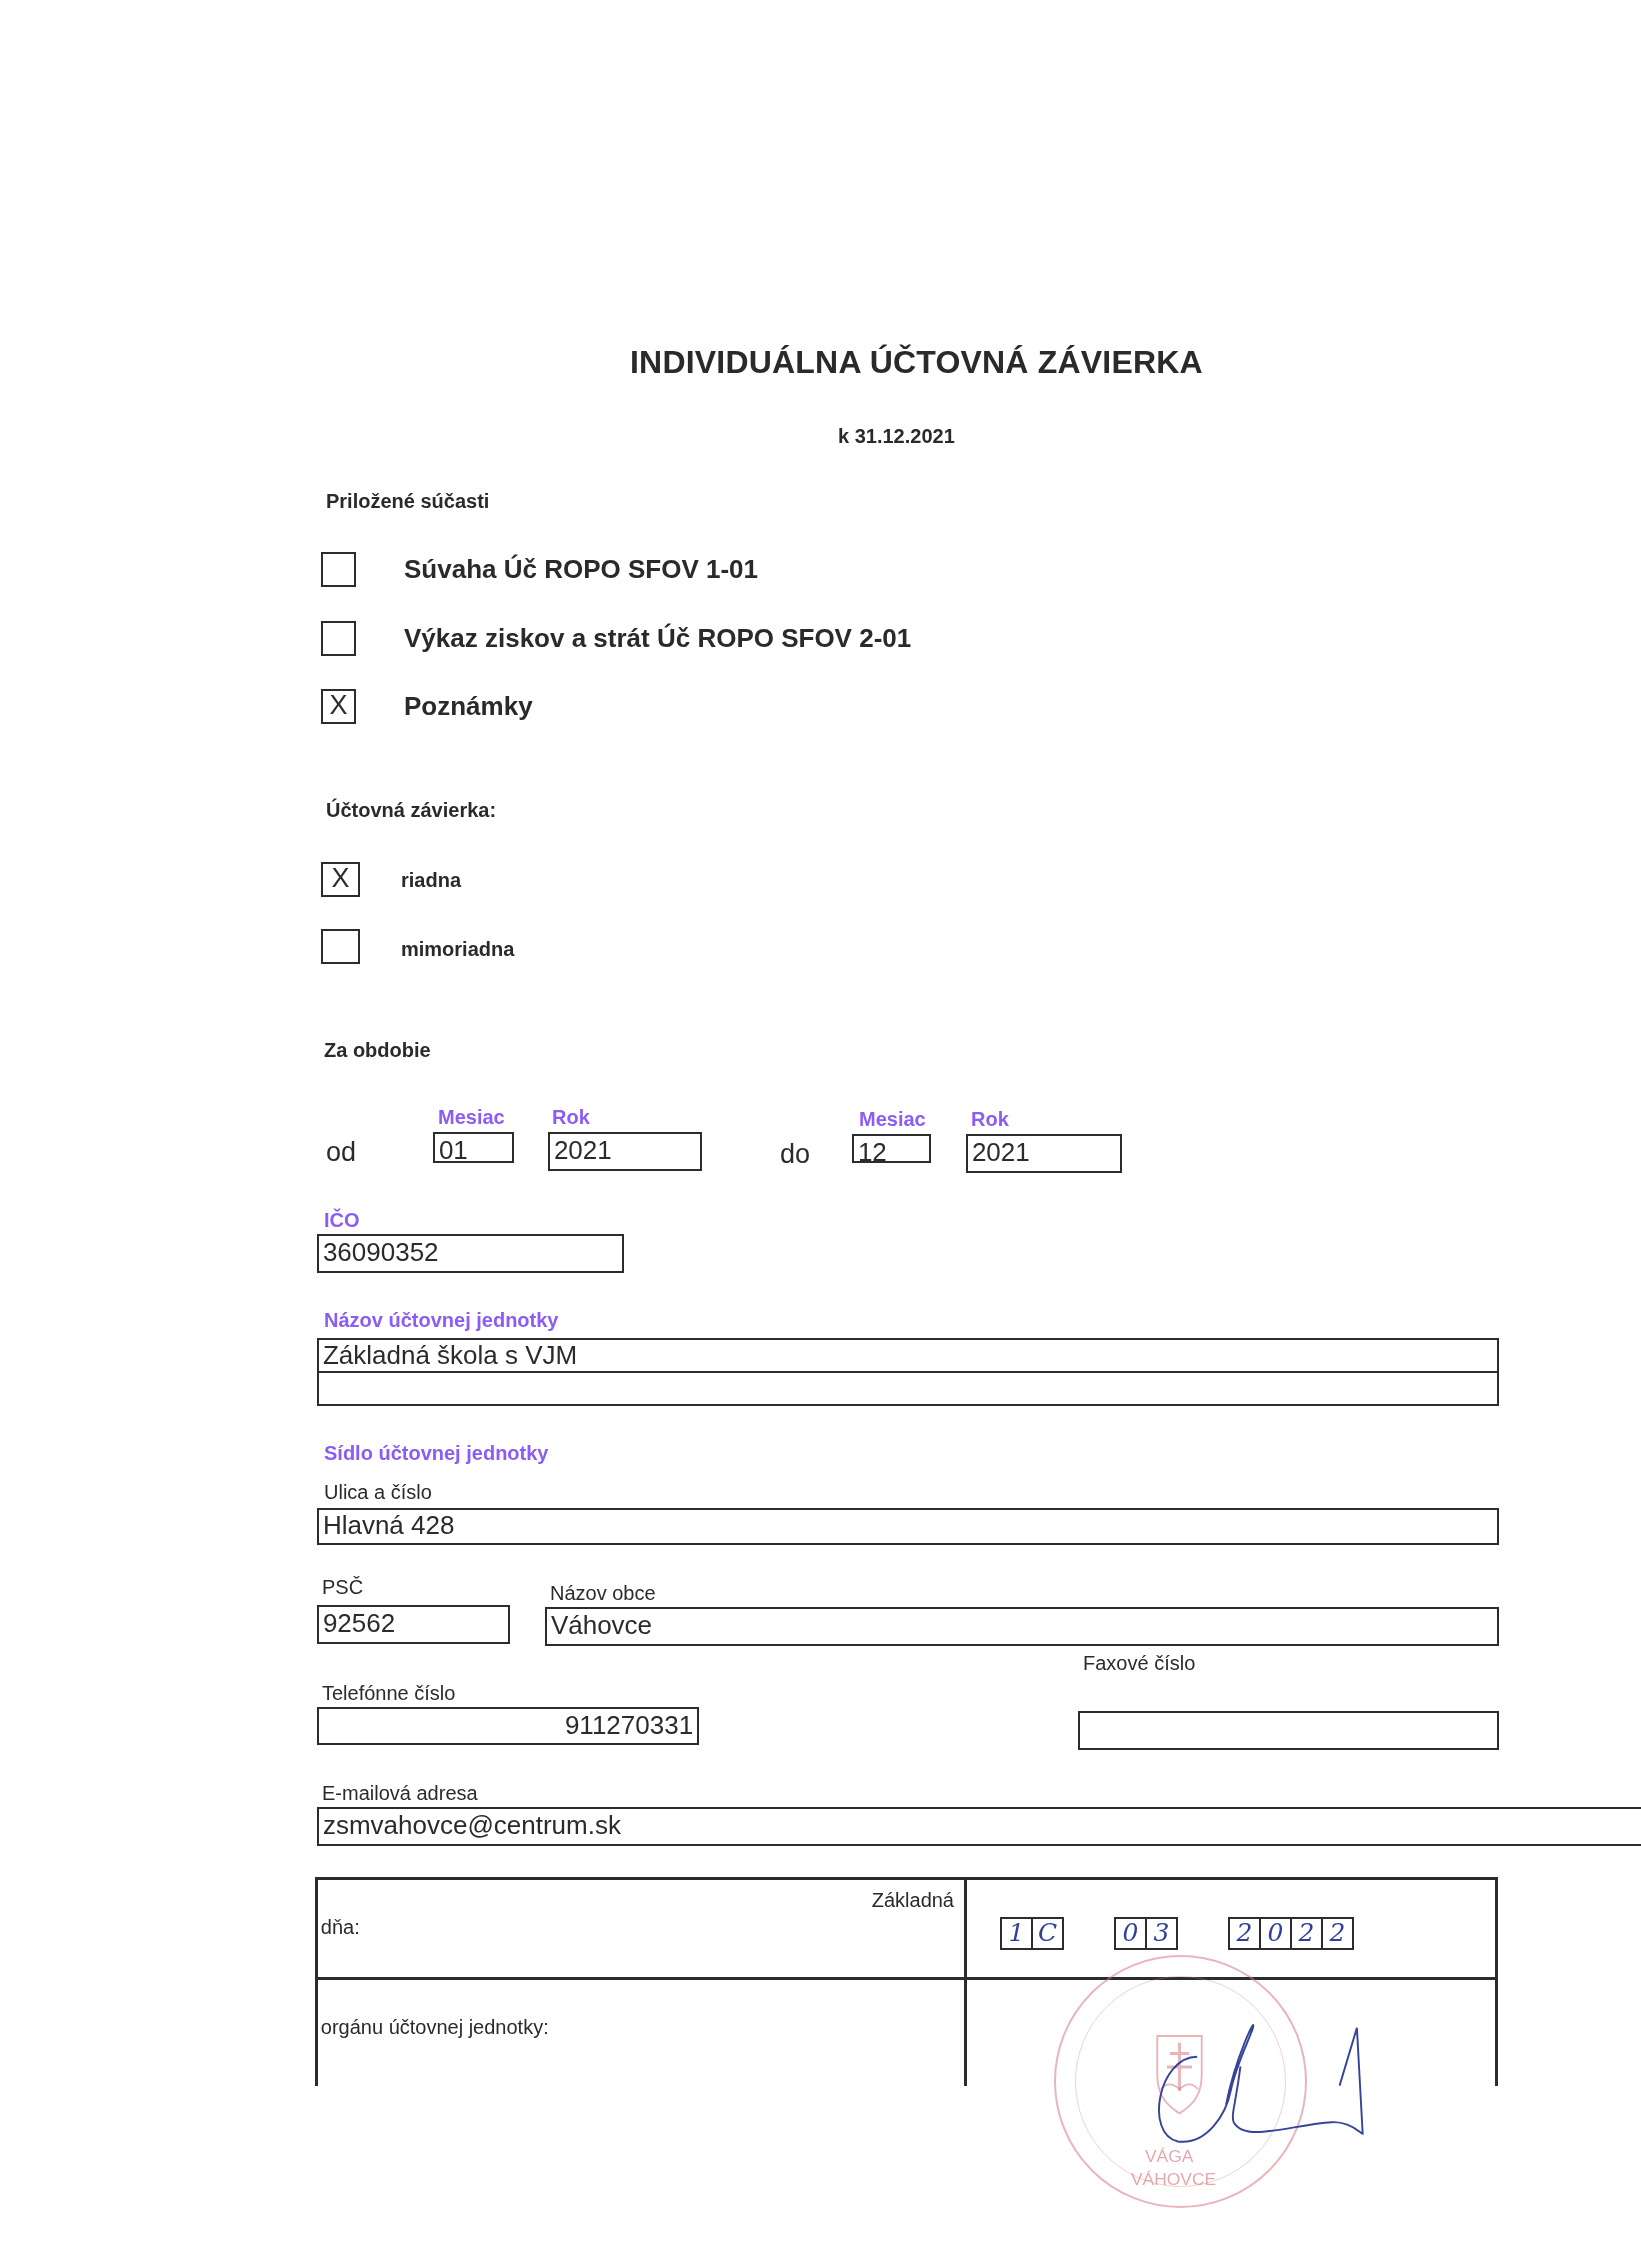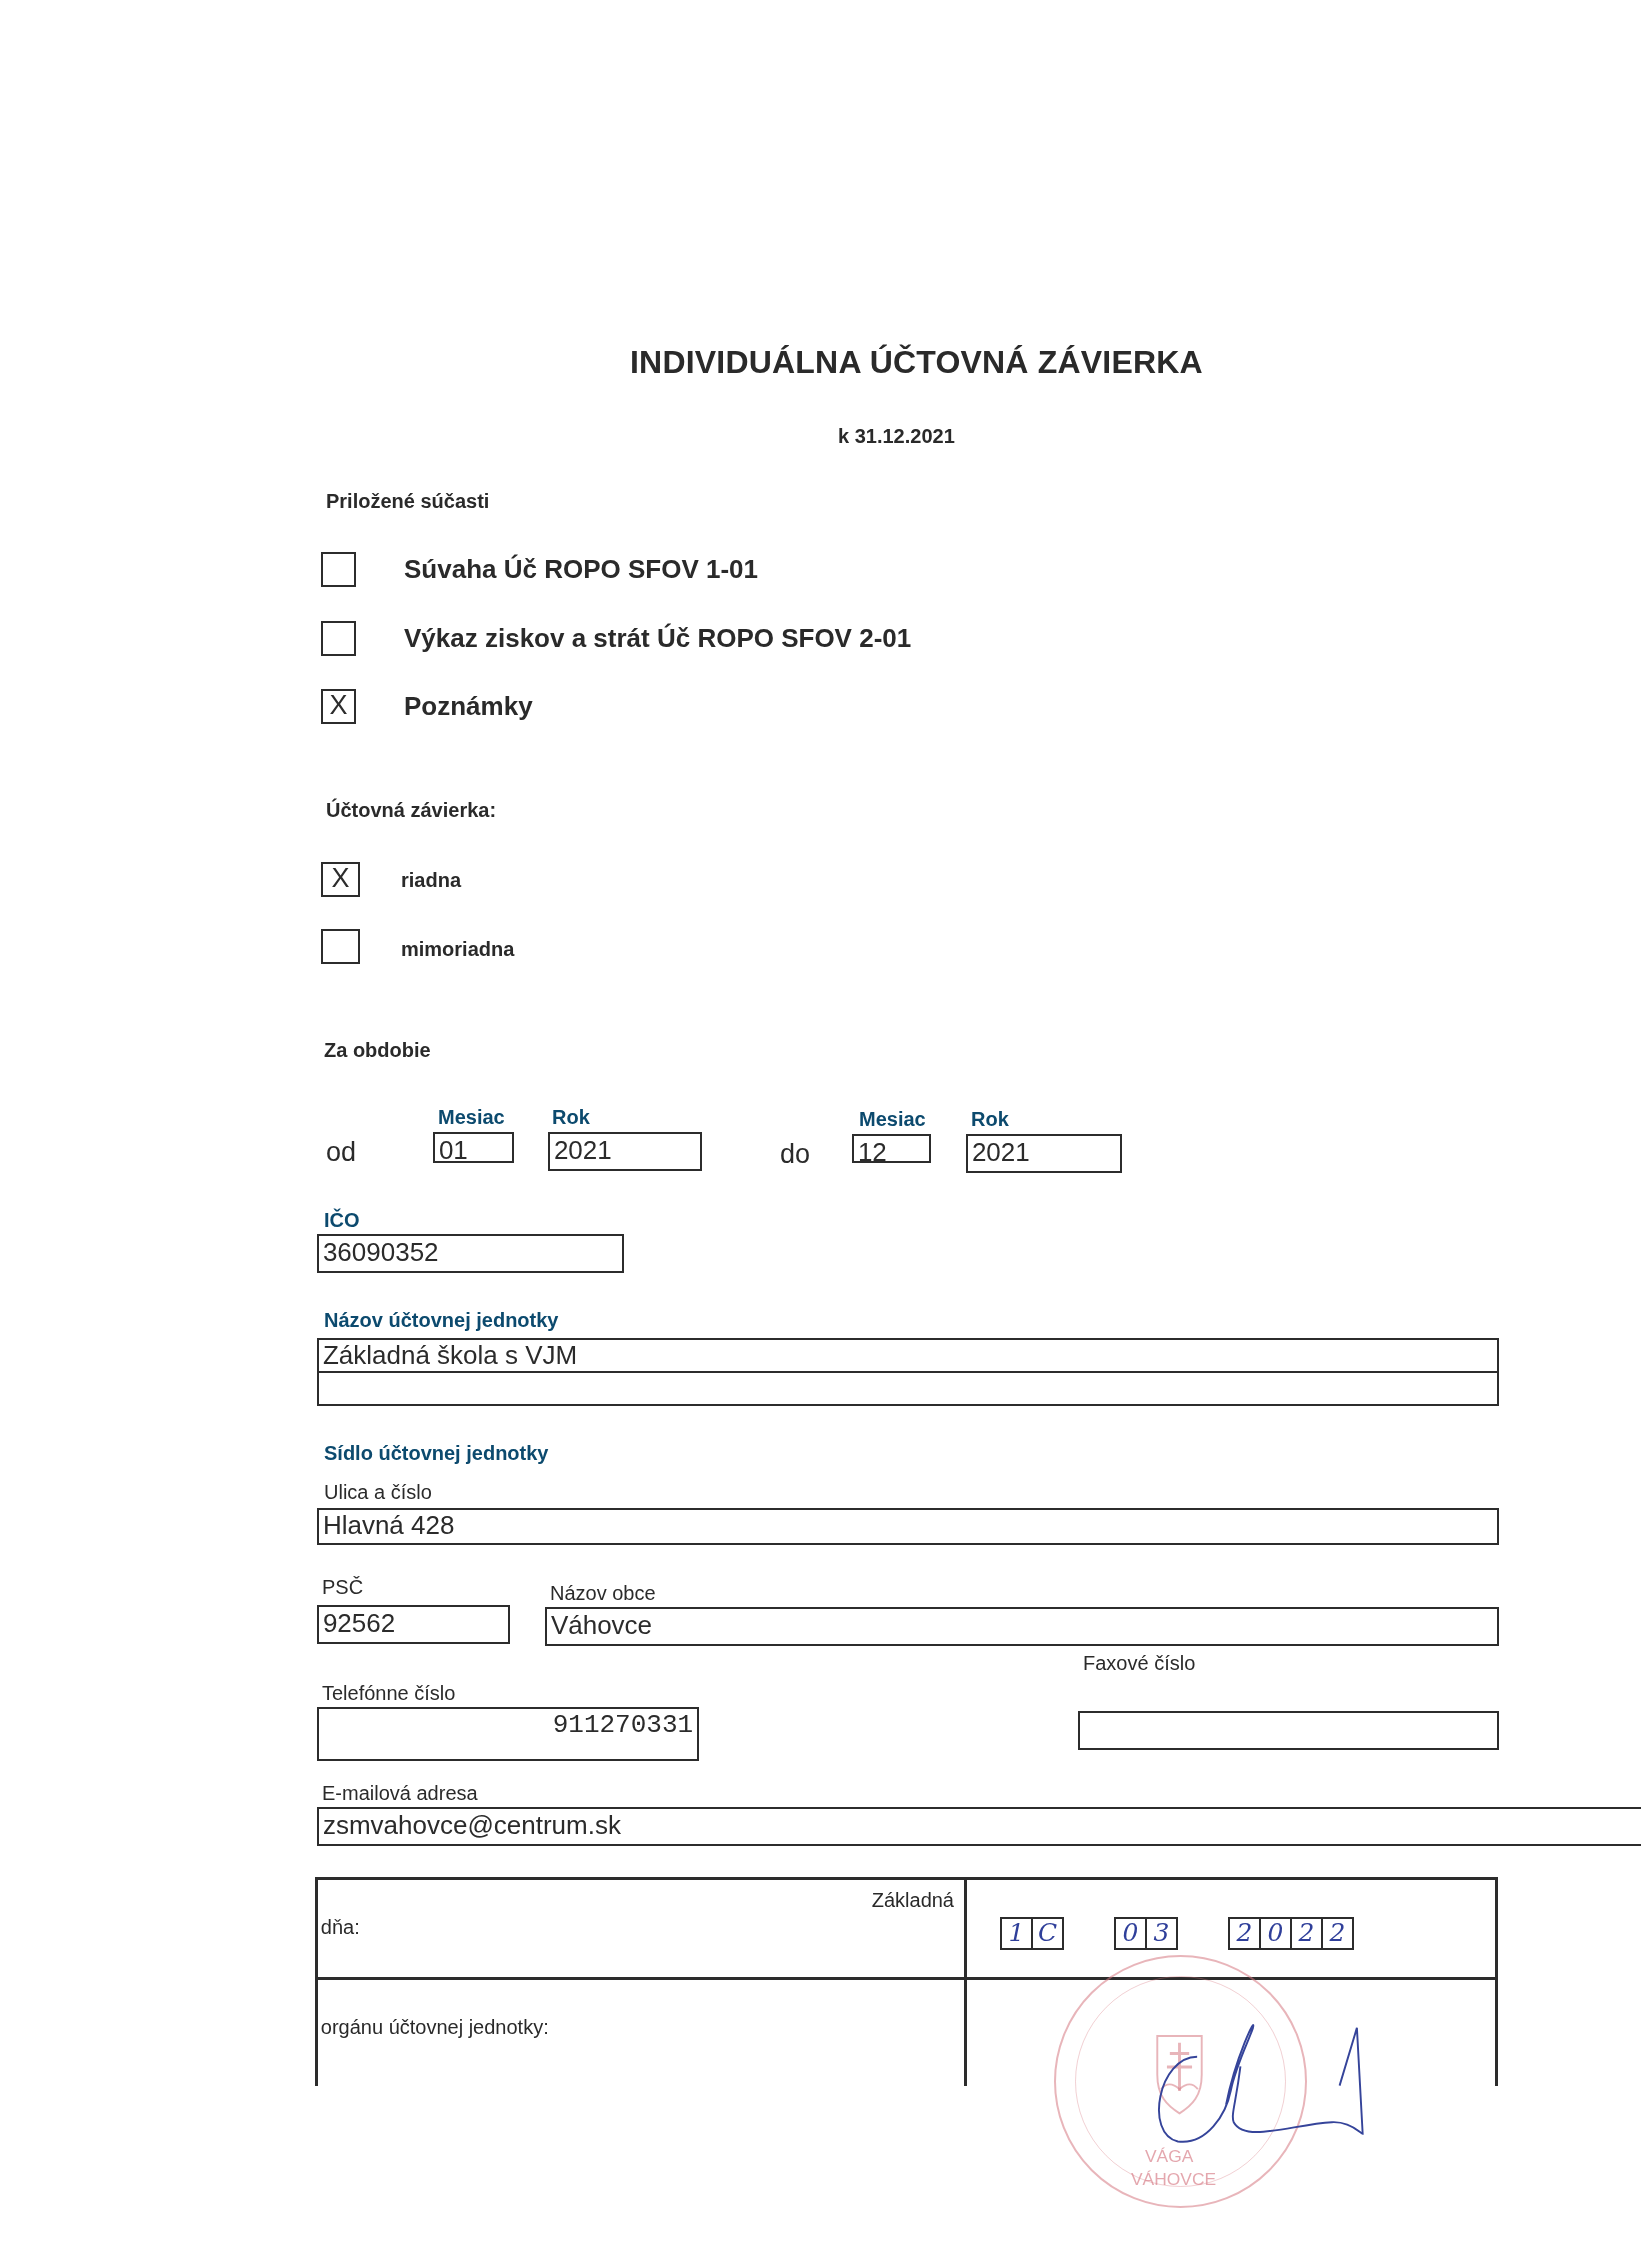--- a/index.html
+++ b/index.html
@@ -6,21 +6,21 @@
   body{width:1641px;height:2257px;position:relative;overflow:hidden;font-family:"Liberation Sans",sans-serif;color:#2a2a2a;}
   .abs{position:absolute;}
   .title{left:630px;top:344px;font-size:32px;font-weight:bold;letter-spacing:0.2px;}
   .subtitle{left:838px;top:425px;font-size:20px;font-weight:bold;}
   .h-bold{font-weight:bold;font-size:20px;}
   .cb{position:absolute;width:35px;height:35px;border:2.9px solid #2c2c2c;box-sizing:border-box;font-size:27px;line-height:29px;text-align:center;color:#2c2c2c;}
   .cb-label-lg{font-size:26px;font-weight:bold;}
   .cb-label-md{font-size:20px;font-weight:bold;}
   .field{position:absolute;border:2.9px solid #2c2c2c;box-sizing:border-box;font-size:26px;line-height:29px;padding-left:3.9px;color:#2b2b2b;white-space:nowrap;overflow:hidden;}
   .lbl{position:absolute;font-size:20px;color:#2b2b2b;}
-  .lbl-b{position:absolute;font-size:20px;font-weight:bold;color:#0c4a6e;}
+  .lbl-b{position:absolute;font-size:20px;font-weight:bold;color:#8b5cf6;}
   .big{position:absolute;font-size:27px;color:#2b2b2b;}
   .table{position:absolute;left:315px;top:1877px;width:1182px;height:209px;}
   .tline{position:absolute;background:#2c2c2c;}
   .digit{position:absolute;width:33px;height:33px;border:2.9px solid #2c2c2c;box-sizing:border-box;font-family:"DejaVu Serif",serif;font-style:italic;font-size:25px;line-height:27px;text-align:center;color:#2f3f9a;}
   .stamp{position:absolute;left:1054px;top:1955px;width:253px;height:253px;border-radius:50%;border:2.9px solid rgba(214,120,130,0.55);box-sizing:border-box;}
   .stamp-inner{position:absolute;left:19.3px;top:19.3px;width:209px;height:209px;border-radius:50%;border:1px solid rgba(214,120,130,0.35);}
 </style>
 </head>
 <body>
 
@@ -71,21 +71,21 @@
 <div class="lbl-b" style="left:324px;top:1442px;">Sídlo účtovnej jednotky</div>
 <div class="lbl" style="left:324px;top:1481px;">Ulica a číslo</div>
 <div class="field" style="left:317px;top:1508px;width:1182px;height:37px;line-height:31px;">Hlavná 428</div>
 
 <div class="lbl" style="left:322px;top:1576px;">PSČ</div>
 <div class="field" style="left:317px;top:1605px;width:193px;height:39px;line-height:33px;">92562</div>
 <div class="lbl" style="left:550px;top:1582px;">Názov obce</div>
 <div class="field" style="left:545px;top:1607px;width:954px;height:39px;line-height:33px;">Váhovce</div>
 
 <div class="lbl" style="left:322px;top:1682px;">Telefónne číslo</div>
-<div class="field" style="left:317px;top:1707px;width:382px;height:54px;line-height:33px;text-align:right;padding-right:3.9px;font-family:Liberation Mono, monospace;">911270331</div>
+<div class="field" style="left:317px;top:1707px;width:382px;height:38px;line-height:33px;text-align:right;padding-right:3.9px;">911270331</div>
 <div class="lbl" style="left:1083px;top:1652px;text-align:center;">Faxové číslo</div>
 <div class="field" style="left:1078px;top:1711px;width:421px;height:39px;"></div>
 
 <div class="lbl" style="left:322px;top:1782px;">E-mailová adresa</div>
 <div class="field" style="left:317px;top:1807px;width:1362px;height:39px;line-height:33px;">zsmvahovce@centrum.sk</div>
 
 <div class="table">
   <div class="tline" style="left:0;top:0;width:1182px;height:2.9px;"></div>
   <div class="tline" style="left:0;top:100px;width:1182px;height:2.9px;"></div>
   <div class="tline" style="left:0;top:0;width:2.9px;height:209px;"></div>

